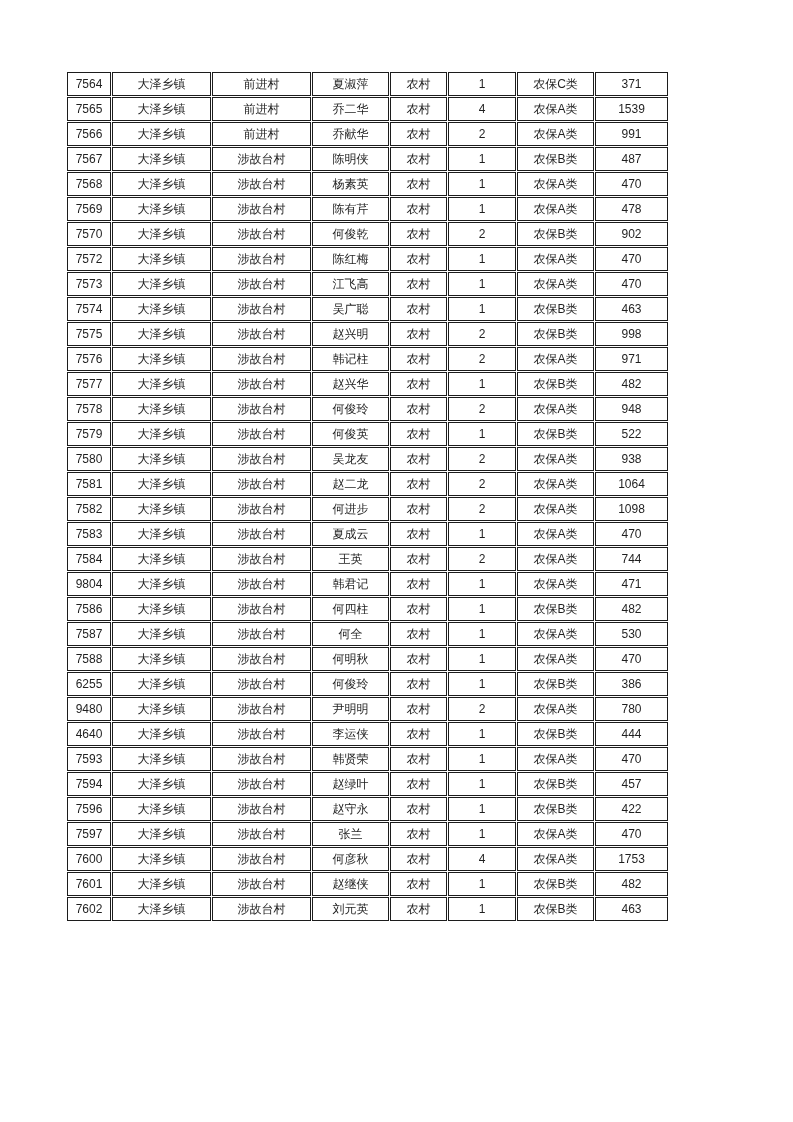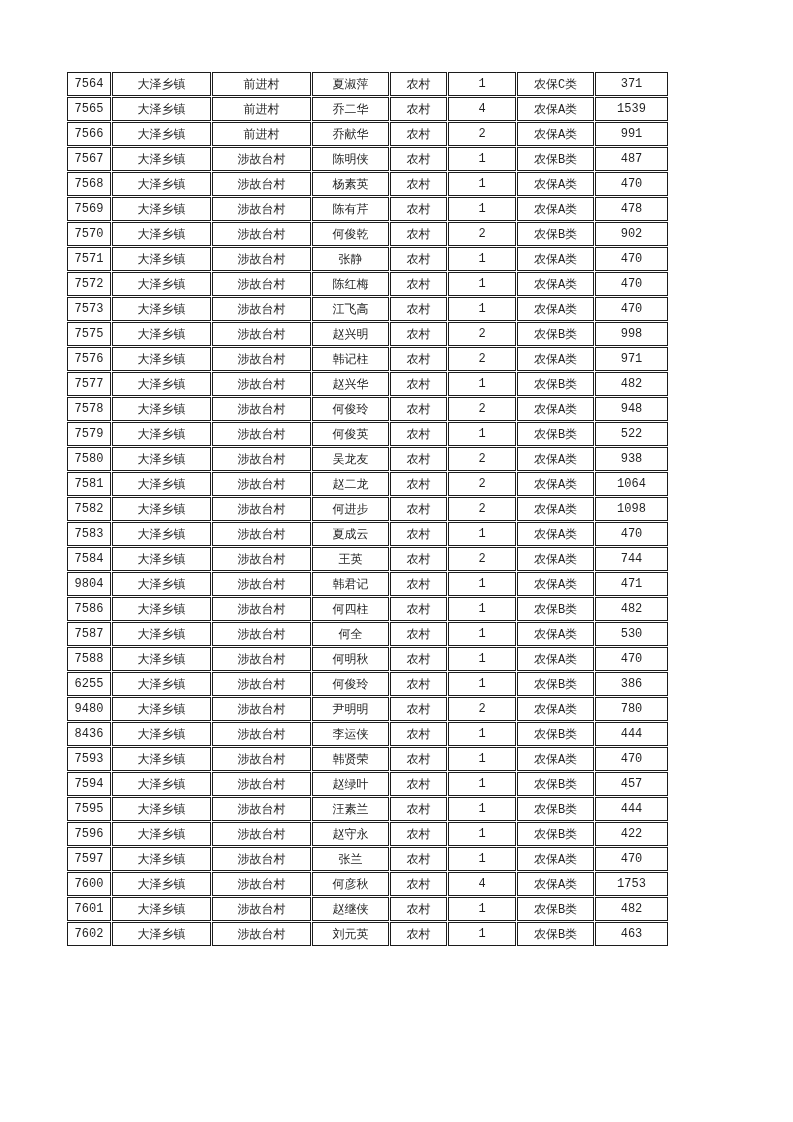--- a/index.html
+++ b/index.html
@@ -6,21 +6,21 @@
     margin: 0;
     padding: 0;
     background: #ffffff;
   }
   .page {
     position: relative;
     width: 793px;
     height: 1122px;
     background: #ffffff;
     overflow: hidden;
-    font-family: Liberation Mono, monospace;
+    font-family: Liberation Sans, sans-serif;
   }
   table.data-table {
     position: absolute;
     left: 66px;
     top: 71px;
     border-collapse: separate;
     border-spacing: 1px;
     table-layout: fixed;
   }
   table.data-table td {
@@ -124,50 +124,50 @@
           <td>7570</td>
           <td>大泽乡镇</td>
           <td>涉故台村</td>
           <td>何俊乾</td>
           <td>农村</td>
           <td>2</td>
           <td>农保B类</td>
           <td>902</td>
         </tr>
         <tr>
-          <td>7571</td>
-          <td>大泽乡镇</td>
-          <td>涉故台村</td>
-          <td>张静</td>
-          <td>农村</td>
-          <td>1</td>
-          <td>农保A类</td>
-          <td>470</td>
-        </tr>
-        <tr>
           <td>7572</td>
           <td>大泽乡镇</td>
           <td>涉故台村</td>
           <td>陈红梅</td>
           <td>农村</td>
           <td>1</td>
           <td>农保A类</td>
           <td>470</td>
         </tr>
         <tr>
           <td>7573</td>
           <td>大泽乡镇</td>
           <td>涉故台村</td>
           <td>江飞高</td>
           <td>农村</td>
           <td>1</td>
           <td>农保A类</td>
           <td>470</td>
         </tr>
         <tr>
+          <td>7574</td>
+          <td>大泽乡镇</td>
+          <td>涉故台村</td>
+          <td>吴广聪</td>
+          <td>农村</td>
+          <td>1</td>
+          <td>农保B类</td>
+          <td>463</td>
+        </tr>
+        <tr>
           <td>7575</td>
           <td>大泽乡镇</td>
           <td>涉故台村</td>
           <td>赵兴明</td>
           <td>农村</td>
           <td>2</td>
           <td>农保B类</td>
           <td>998</td>
         </tr>
         <tr>
@@ -314,21 +314,21 @@
           <td>9480</td>
           <td>大泽乡镇</td>
           <td>涉故台村</td>
           <td>尹明明</td>
           <td>农村</td>
           <td>2</td>
           <td>农保A类</td>
           <td>780</td>
         </tr>
         <tr>
-          <td>8436</td>
+          <td>4640</td>
           <td>大泽乡镇</td>
           <td>涉故台村</td>
           <td>李运侠</td>
           <td>农村</td>
           <td>1</td>
           <td>农保B类</td>
           <td>444</td>
         </tr>
         <tr>
           <td>7593</td>
@@ -342,30 +342,20 @@
         </tr>
         <tr>
           <td>7594</td>
           <td>大泽乡镇</td>
           <td>涉故台村</td>
           <td>赵绿叶</td>
           <td>农村</td>
           <td>1</td>
           <td>农保B类</td>
           <td>457</td>
-        </tr>
-        <tr>
-          <td>7595</td>
-          <td>大泽乡镇</td>
-          <td>涉故台村</td>
-          <td>汪素兰</td>
-          <td>农村</td>
-          <td>1</td>
-          <td>农保B类</td>
-          <td>444</td>
         </tr>
         <tr>
           <td>7596</td>
           <td>大泽乡镇</td>
           <td>涉故台村</td>
           <td>赵守永</td>
           <td>农村</td>
           <td>1</td>
           <td>农保B类</td>
           <td>422</td>

